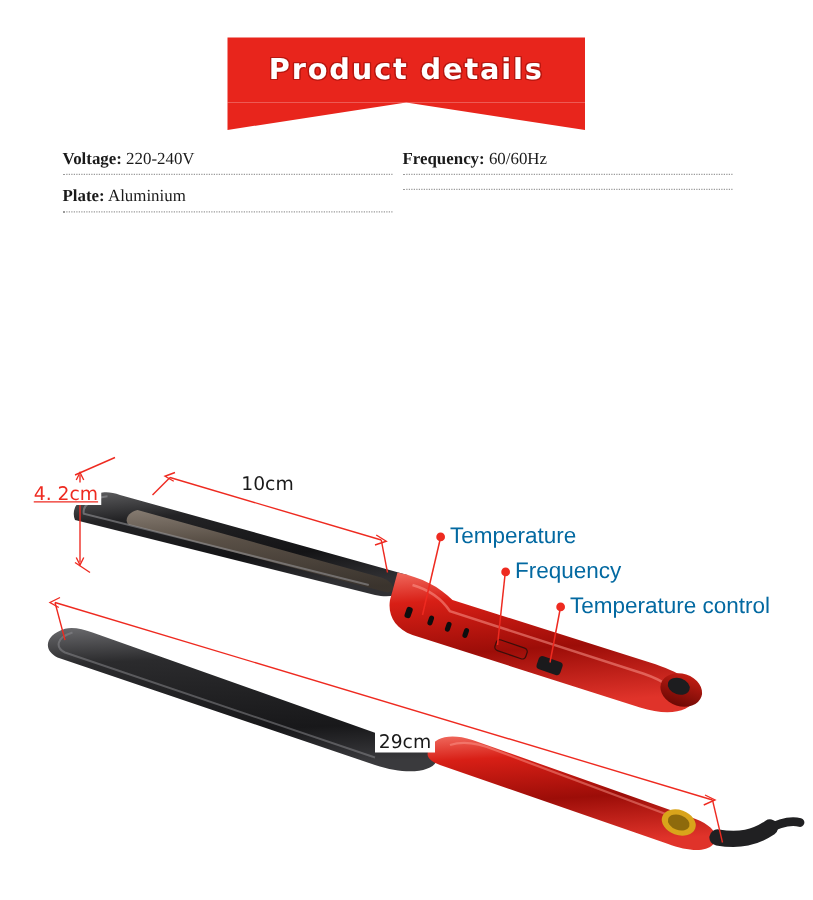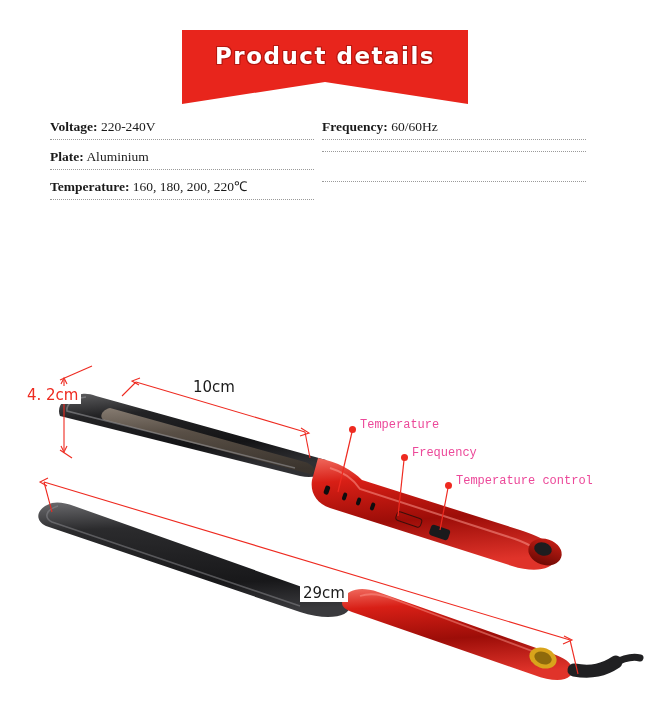--- a/index.html
+++ b/index.html
@@ -105,23 +105,23 @@
   .photo {
     position: absolute;
     left: 0;
     top: 340px;
     width: 650px;
     height: 330px;
   }
 
   .arrow-label {
     position: absolute;
-    color: #ec4899;
-    font-family: Liberation Mono, monospace;
-    font-size: 12px;
+    color: #0369a1;
+    font-family: Liberation Sans, sans-serif;
+    font-size: 18px;
     white-space: nowrap;
   }
   .dim-label {
     position: absolute;
     color: #1a1a1a;
     font-family: "DejaVu Sans", sans-serif;
     font-size: 15px;
     white-space: nowrap;
     background: #ffffff;
     padding: 0 3px;
@@ -176,30 +176,20 @@
       <span class="k">Plate:</span>
       <span class="v">Aluminium</span>
       <span class="dotline"></span>
     </div>
     <div class="spec-cell right">
       <span class="dotline"></span>
     </div>
   </div>
 
 
-  <div class="spec-row">
-    <div class="spec-cell left">
-      <span class="k">Temperature:</span>
-      <span class="v">160, 180, 200, 220℃</span>
-      <span class="dotline"></span>
-    </div>
-    <div class="spec-cell right">
-      <span class="dotline"></span>
-    </div>
-  </div>
 
 </div>
 
 <div class="photo">
 
   <svg class="overlay" viewBox="0 0 650 330">
     <defs>
       <linearGradient id="gBlackTop" x1="0" y1="0" x2="0.25" y2="1">
         <stop offset="0%" stop-color="#5e5e60"></stop>
         <stop offset="28%" stop-color="#232325"></stop>
@@ -294,21 +284,21 @@
       <path d="M570,300 L578,334"></path>
     </g>
 
     <g stroke="#ee2a20" stroke-width="1.2" fill="none">
       <path d="M338,152 L352,92"></path>
       <path d="M398,176 L404,120"></path>
       <path d="M440,190 L448,148"></path>
     </g>
   </svg>
 
-  <div class="dim-label red" style="left:24px; top:46px;">4. 2cm</div>
+  <div class="dim-label red" style="left:24px; top:46px;text-decoration:underline;">4. 2cm</div>
   <div class="dim-label" style="left:190px; top:38px;">10cm</div>
   <div class="dim-label" style="left:300px; top:244px;">29cm</div>
 
   <div class="dot" style="left:349px; top:86px;"></div>
   <div class="dot" style="left:401px; top:114px;"></div>
   <div class="dot" style="left:445px; top:142px;"></div>
 
   <div class="arrow-label" style="left:360px; top:78px;">Temperature</div>
   <div class="arrow-label" style="left:412px; top:106px;">Frequency</div>
   <div class="arrow-label" style="left:456px; top:134px;">Temperature control</div>

